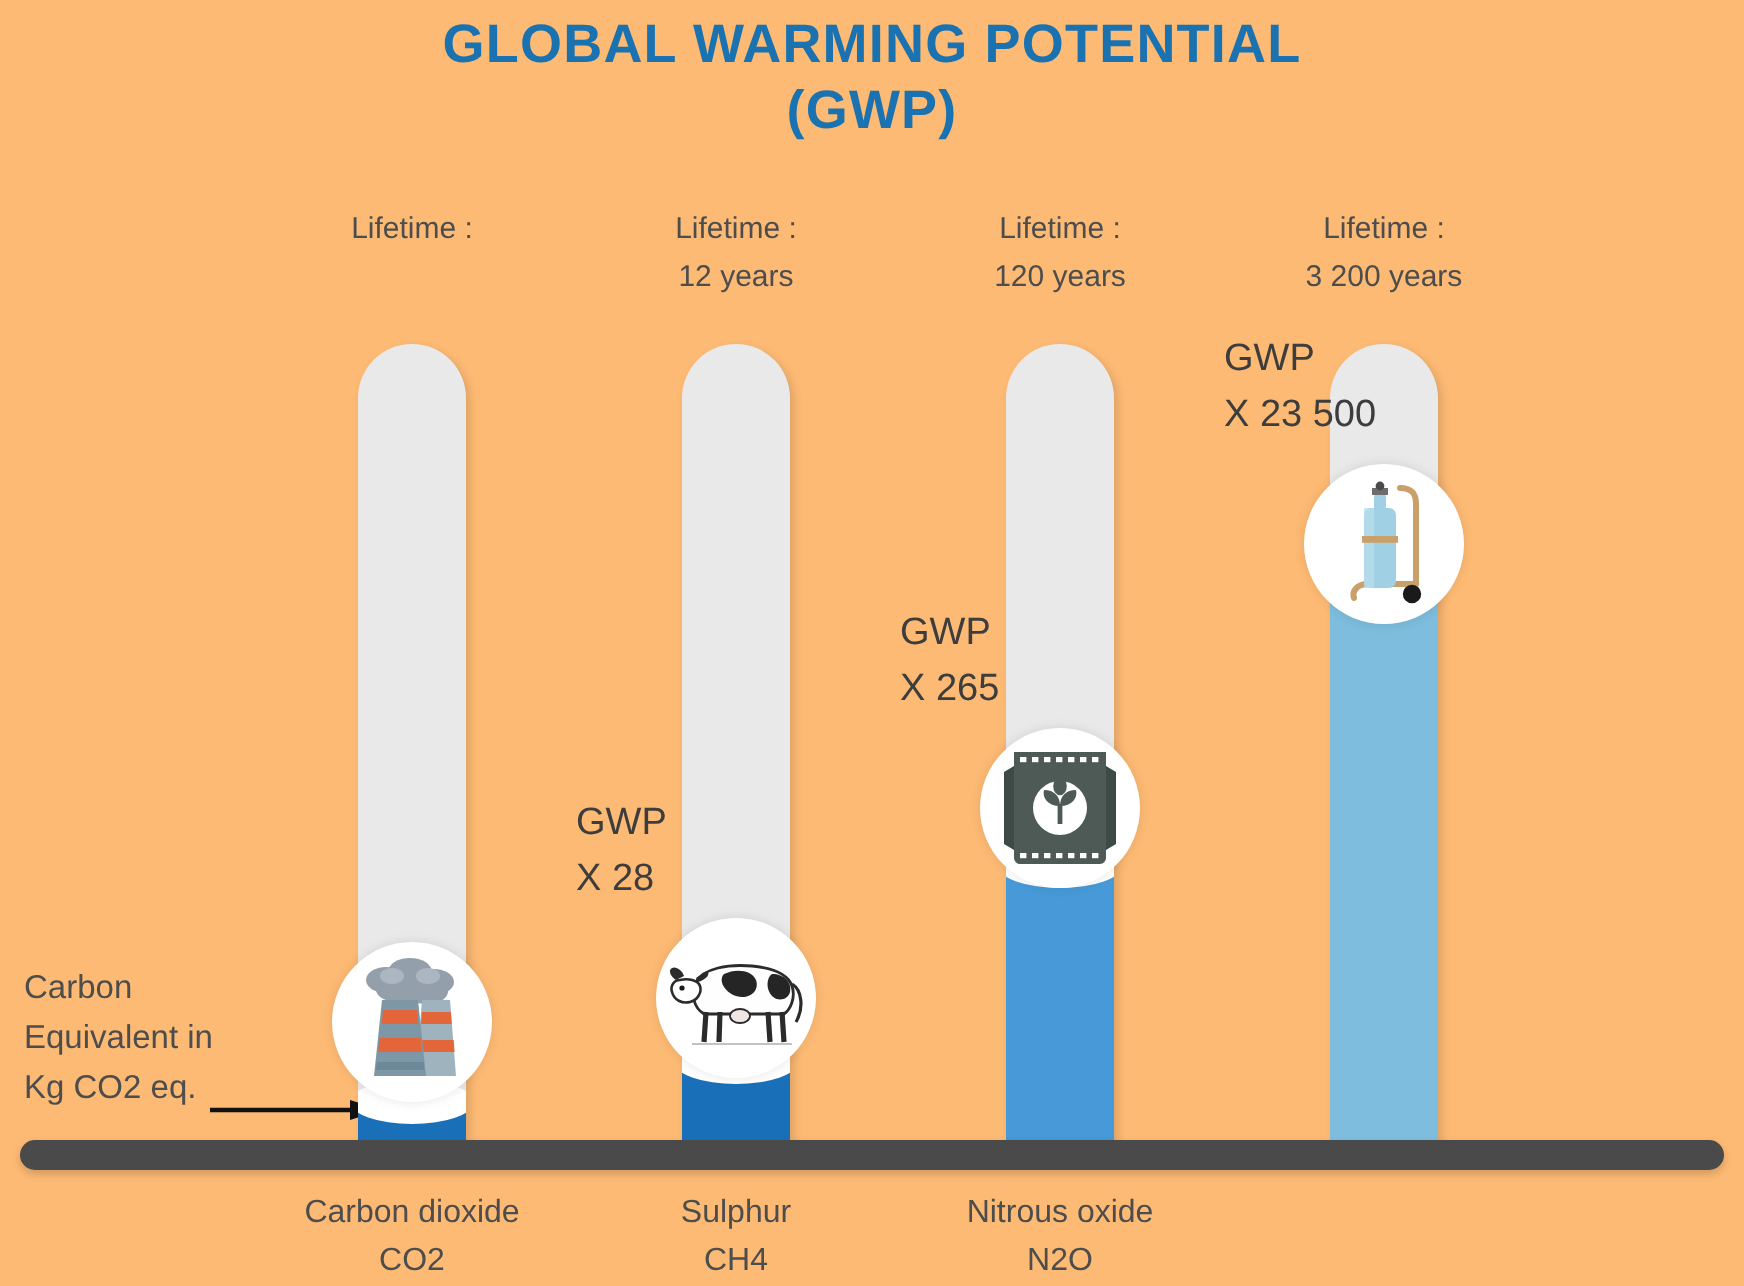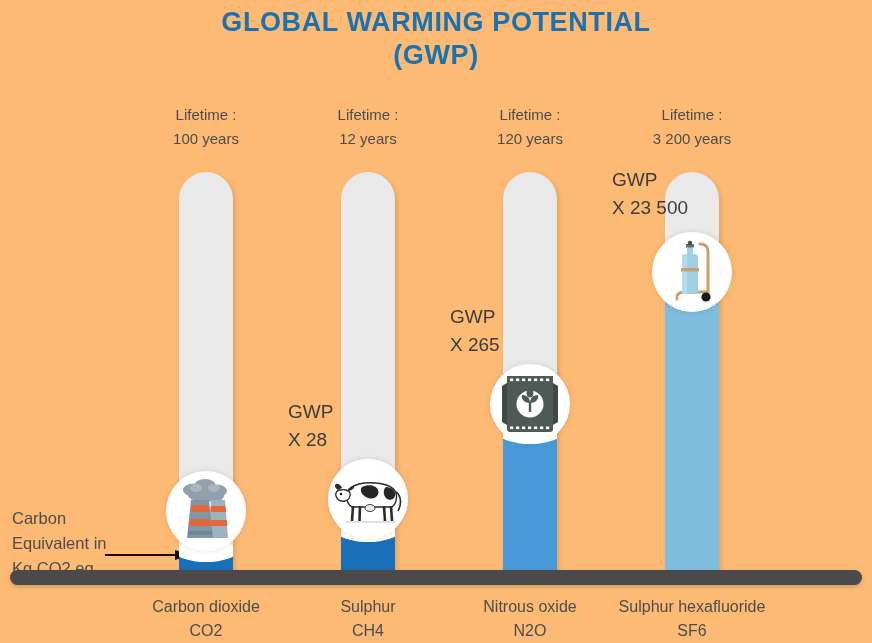--- a/index.html
+++ b/index.html
@@ -36,21 +36,20 @@
 
   
   .left-note {
     position: absolute;
     left: 12px;
     top: 482px;
     width: 150px;
     color: #4d4d4d;
     font-size: 16.5px;
     line-height: 25px;
-    margin-top: 24px;
   }
   .note-line { white-space: nowrap; }
   .note-arrow {
     position: absolute;
     left: 105px;
     top: 548px;
     width: 86px;
     height: 14px;
   }
 
@@ -176,21 +175,20 @@
     <div class="note-line">Kg CO2 eq.</div>
   </div>
   <svg class="note-arrow" viewBox="0 0 86 14">
     <path d="M0 7 L72 7" stroke="#111" stroke-width="2.2" fill="none"></path>
     <path d="M86 7 L70 2 L70 12 Z" fill="#111"></path>
   </svg>
 
   <div class="col col-c0">
     <div class="lifetime">
       <span>Lifetime :</span>
-      <span class="lt-l2">100 years</span>
     </div>
 
     <div class="tube" style="top:172px;">
       <div class="fill" style="height:22px;background:#1a70b8;">
         <div class="meniscus"></div>
       </div>
     </div>
 
     <div class="bubble" style="top:471px;">
       <svg width="74" height="74" viewBox="0 0 74 74">
@@ -368,21 +366,17 @@
 
           <rect x="25" y="9" width="6" height="8" rx="1.6" fill="#9fd0e4"></rect>
           <path d="M24 6 L32 6 L32 9.5 L24 9.5 Z" fill="#6d6d6d"></path>
           <circle cx="28" cy="5" r="2.2" fill="#4a4a4a"></circle>
 
           <rect x="19" y="30" width="18" height="3.4" fill="#caa06a"></rect>
         </g>
       </svg>
     </div>
 
-    <div class="species">
-      <span>Sulphur hexafluoride</span>
-      <span class="sp-formula">SF6</span>
-    </div>
   </div>
 
   <div class="baseline"></div>
 
 </div>
 
 </body></html>

